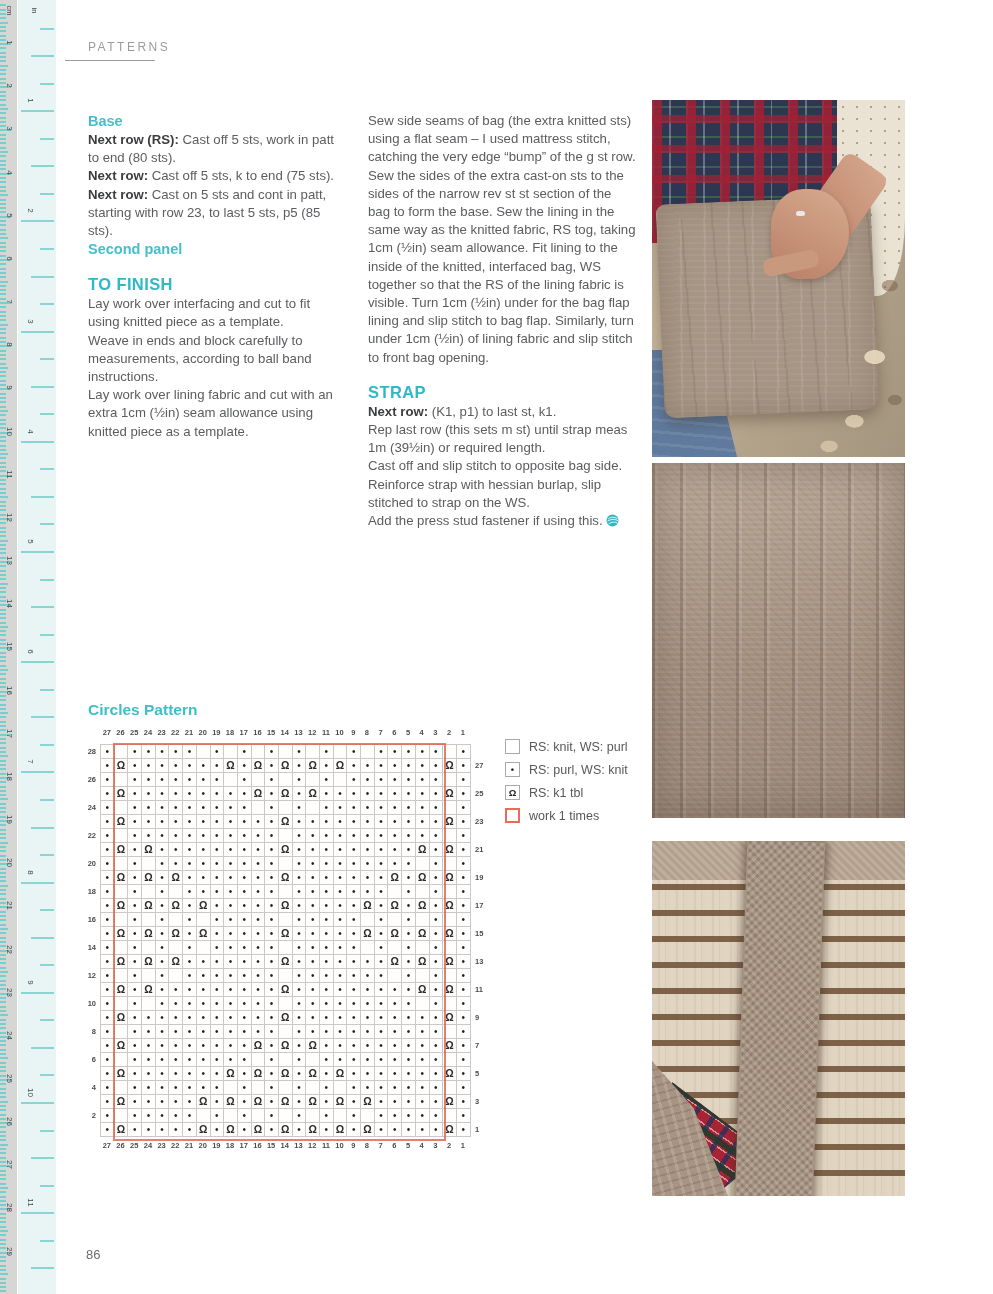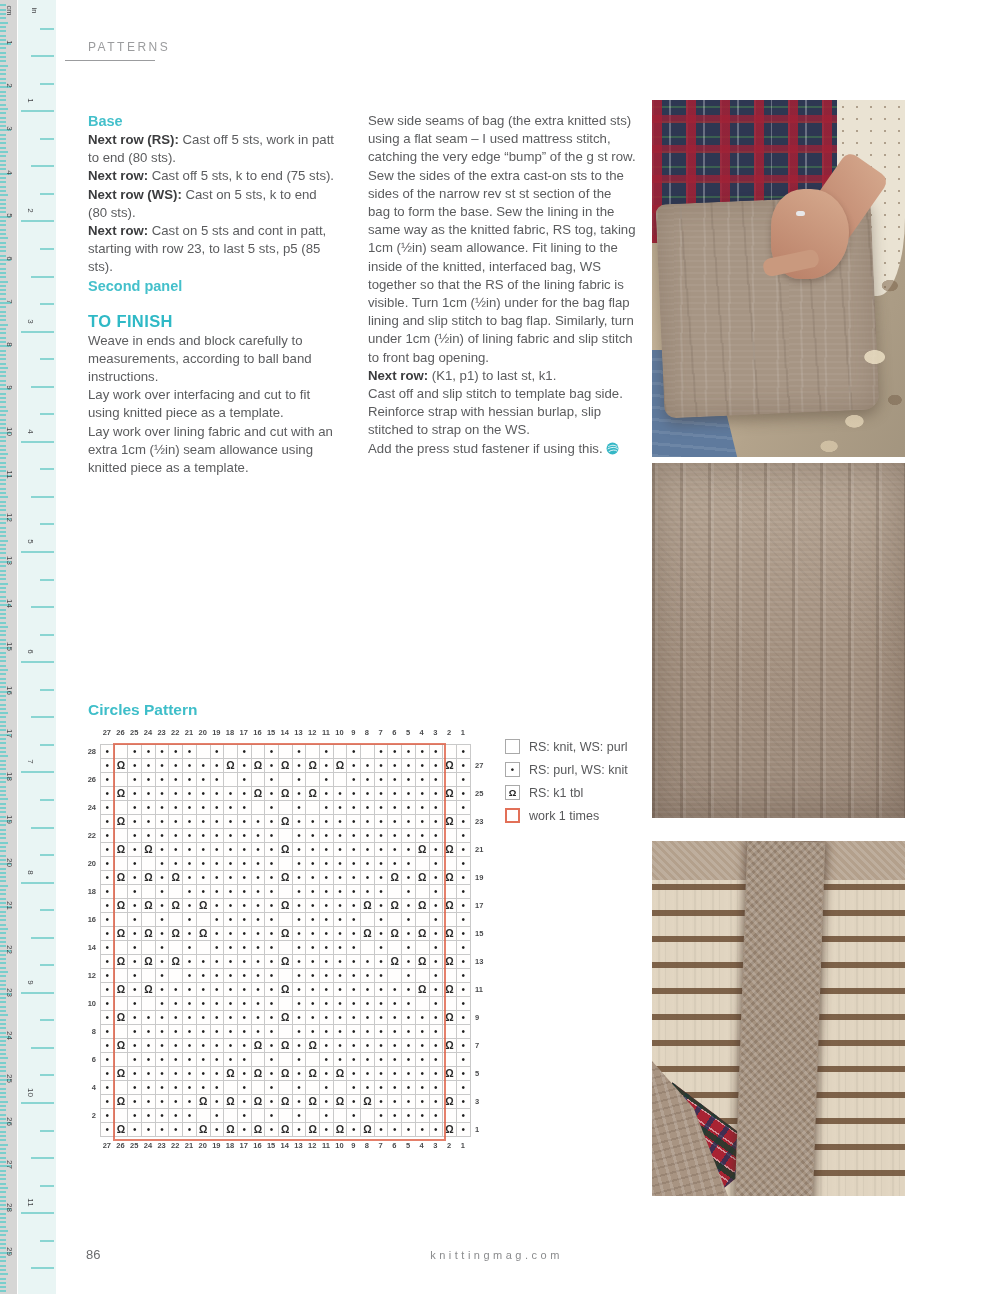--- a/index.html
+++ b/index.html
@@ -517,33 +517,34 @@
       <span class="rnum" style="left: 5px; top: 1088px;">10</span>
       <span class="rnum" style="left: 5px; top: 1198.2px;">11</span>
     </div>
 
   <div class="section-label">PATTERNS</div>
 
   <div class="col col1">
     <h3 class="sub">Base</h3>
     <p><b>Next row (RS):</b> <span>Cast off 5 sts, work in patt to end (80 sts).</span></p>
     <p><b>Next row:</b> <span>Cast off 5 sts, k to end (75 sts).</span></p>
-    <p><b>Next row (WS):</b> <span>Cast on 5 sts, k to end (80 sts).</span></p>
     <p><b>Next row:</b> <span>Cast on 5 sts and cont in patt, starting with row 23, to last 5 sts, p5 (85 sts).</span></p>
     <h3 class="sub">Second panel</h3>
     <h2 class="bighead">TO FINISH</h2>
+    <p>Lay work over interfacing and cut to fit using knitted piece as a template.</p>
     <p>Weave in ends and block carefully to measurements, according to ball band instructions.</p>
-    <p>Lay work over interfacing and cut to fit using knitted piece as a template.</p>
     <p>Lay work over lining fabric and cut with an extra 1cm (½in) seam allowance using knitted piece as a template.</p>
   </div>
 
   <div class="col col2">
     <p>Sew side seams of bag (the extra knitted sts) using a flat seam – I used mattress stitch, catching the very edge “bump” of the g st row. Sew the sides of the extra cast-on sts to the sides of the narrow rev st st section of the bag to form the base. Sew the lining in the same way as the knitted fabric, RS tog, taking 1cm (½in) seam allowance. Fit lining to the inside of the knitted, interfaced bag, WS together so that the RS of the lining fabric is visible. Turn 1cm (½in) under for the bag flap lining and slip stitch to bag flap. Similarly, turn under 1cm (½in) of lining fabric and slip stitch to front bag opening.</p>
+    <h2 class="bighead">STRAP</h2>
     <p><b>Next row:</b> <span>(K1, p1) to last st, k1.</span></p>
-    <p>Cast off and slip stitch to template bag side.</p>
+    <p>Rep last row (this sets m st) until strap meas 1m (39½in) or required length.</p>
+    <p>Cast off and slip stitch to opposite bag side.</p>
     <p>Reinforce strap with hessian burlap, slip stitched to strap on the WS.</p>
     <p><span>Add the press stud fastener if using this.</span><span class="yarn-icon"><svg width="13" height="13" viewBox="0 0 24 24">
             <circle cx="12" cy="12" r="11" fill="#35b7c6"></circle>
             <path d="M4 9 C10 5,16 5,21 9 M3 13 C10 9,18 9,22 13 M5 18 C11 14,17 14,21 17" stroke="#fff" stroke-width="1.6" fill="none"></path>
           </svg></span></p>
   </div>
 
   <div class="photo photo1">
     <div class="p1-plaid"></div>
     <div class="p1-sleeve"></div>
@@ -1423,15 +1424,14 @@
       <span class="lsw">Ω</span>
       <span>RS: k1 tbl</span>
     </div>
     <div class="legend-row">
       <span class="lsw red"></span>
       <span>work 1 times</span>
     </div>
   </div>
 
   <div class="page-number">86</div>
-  <div class="site">knittingmag.com</div>
 
 </div>
 
 </body></html>

